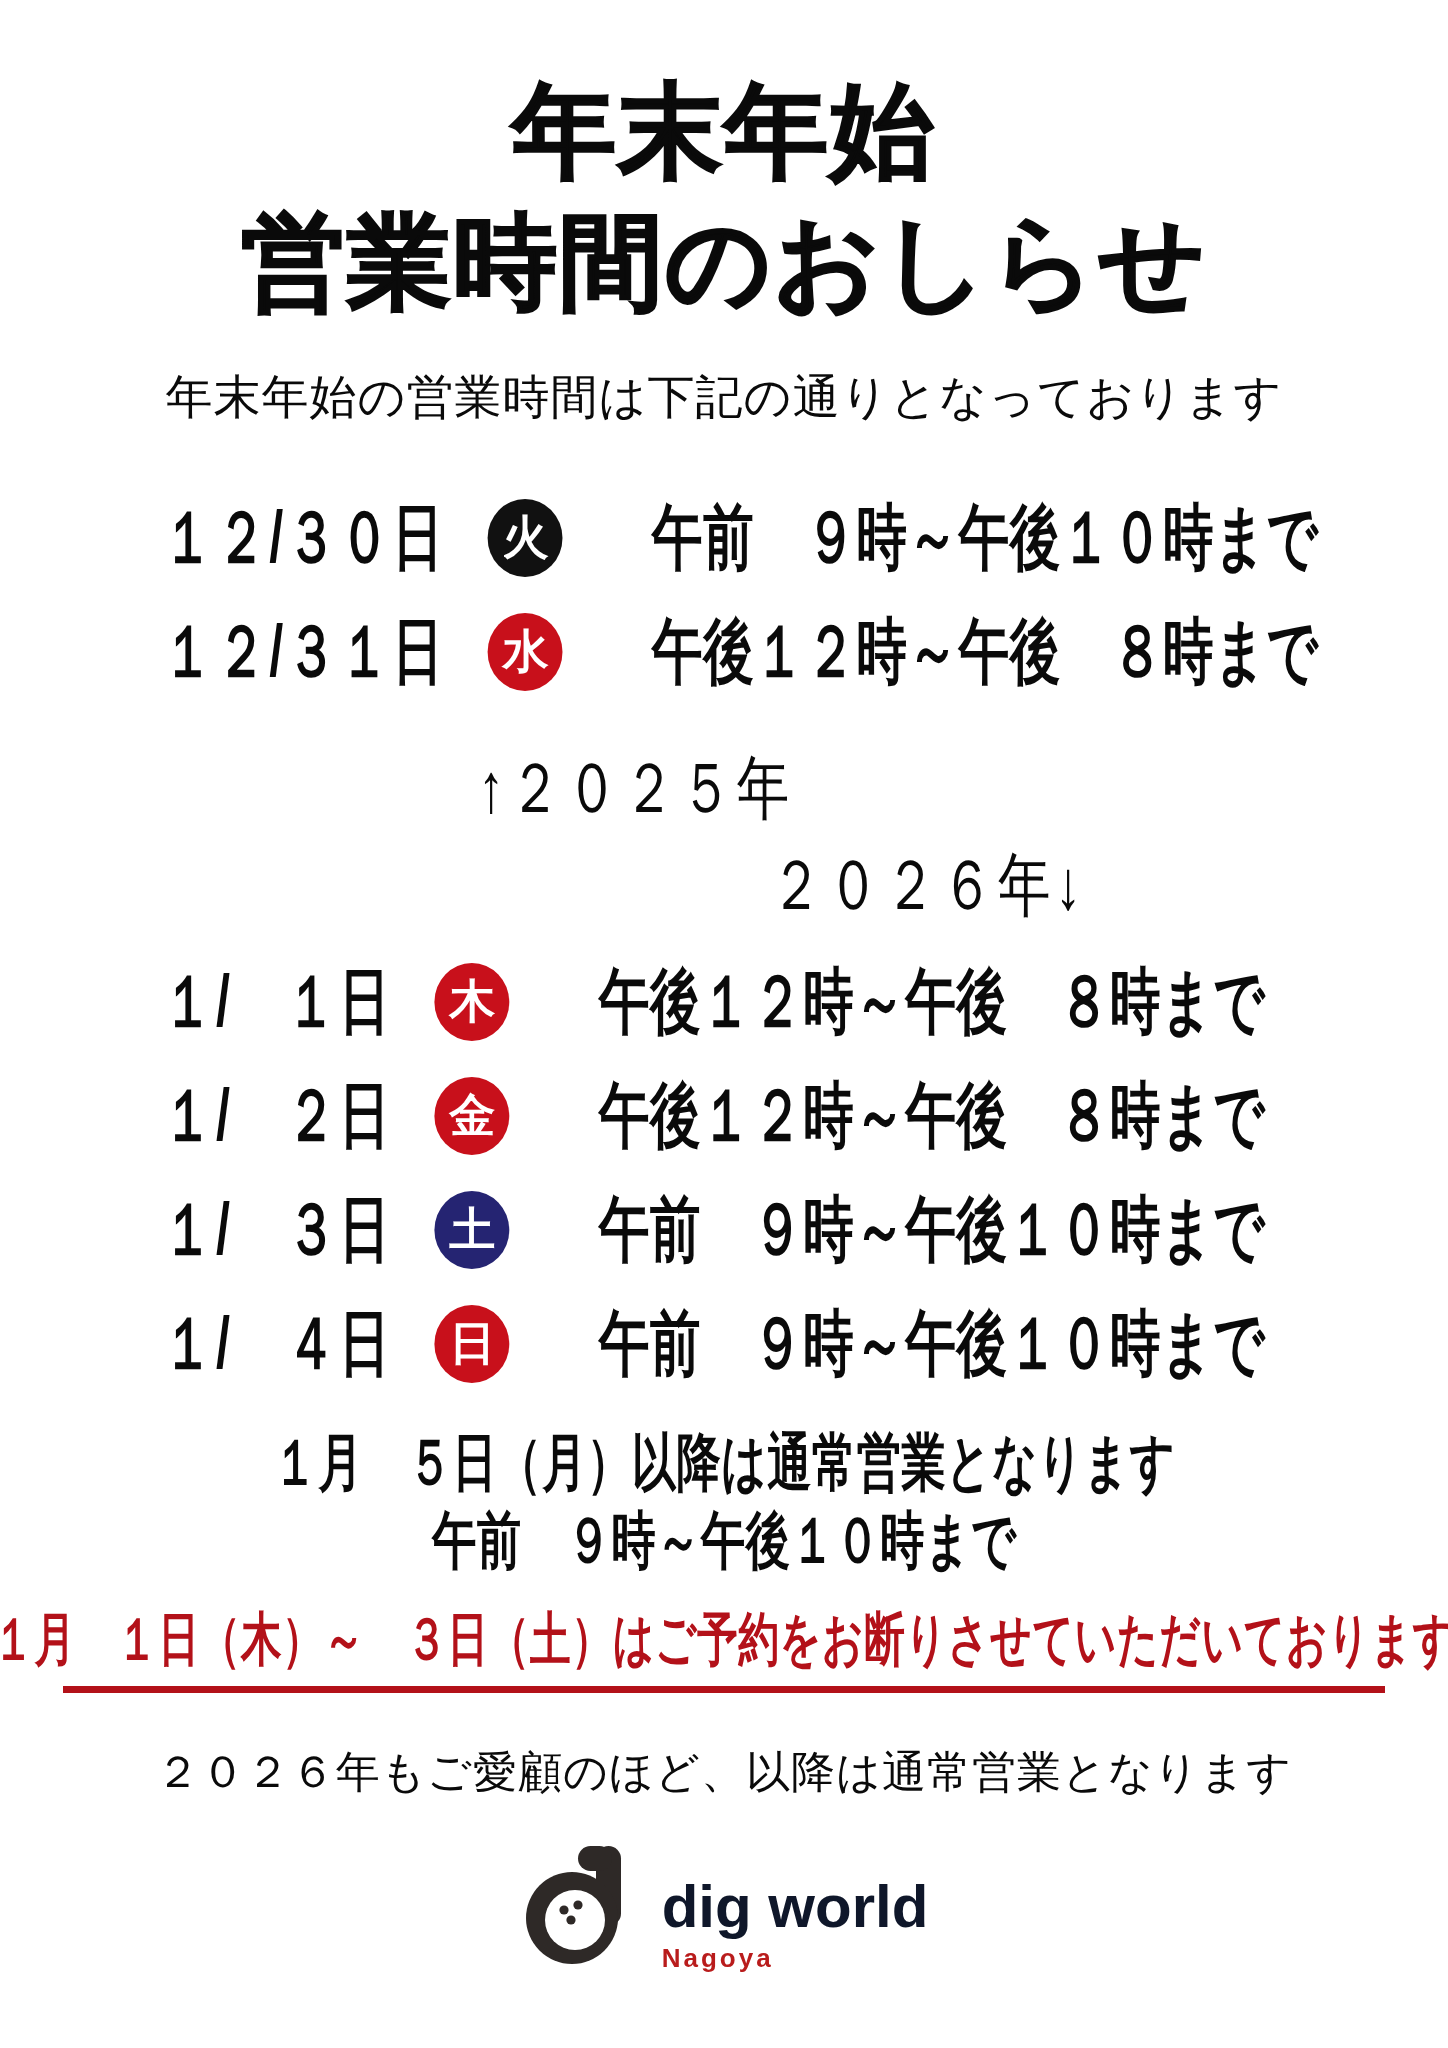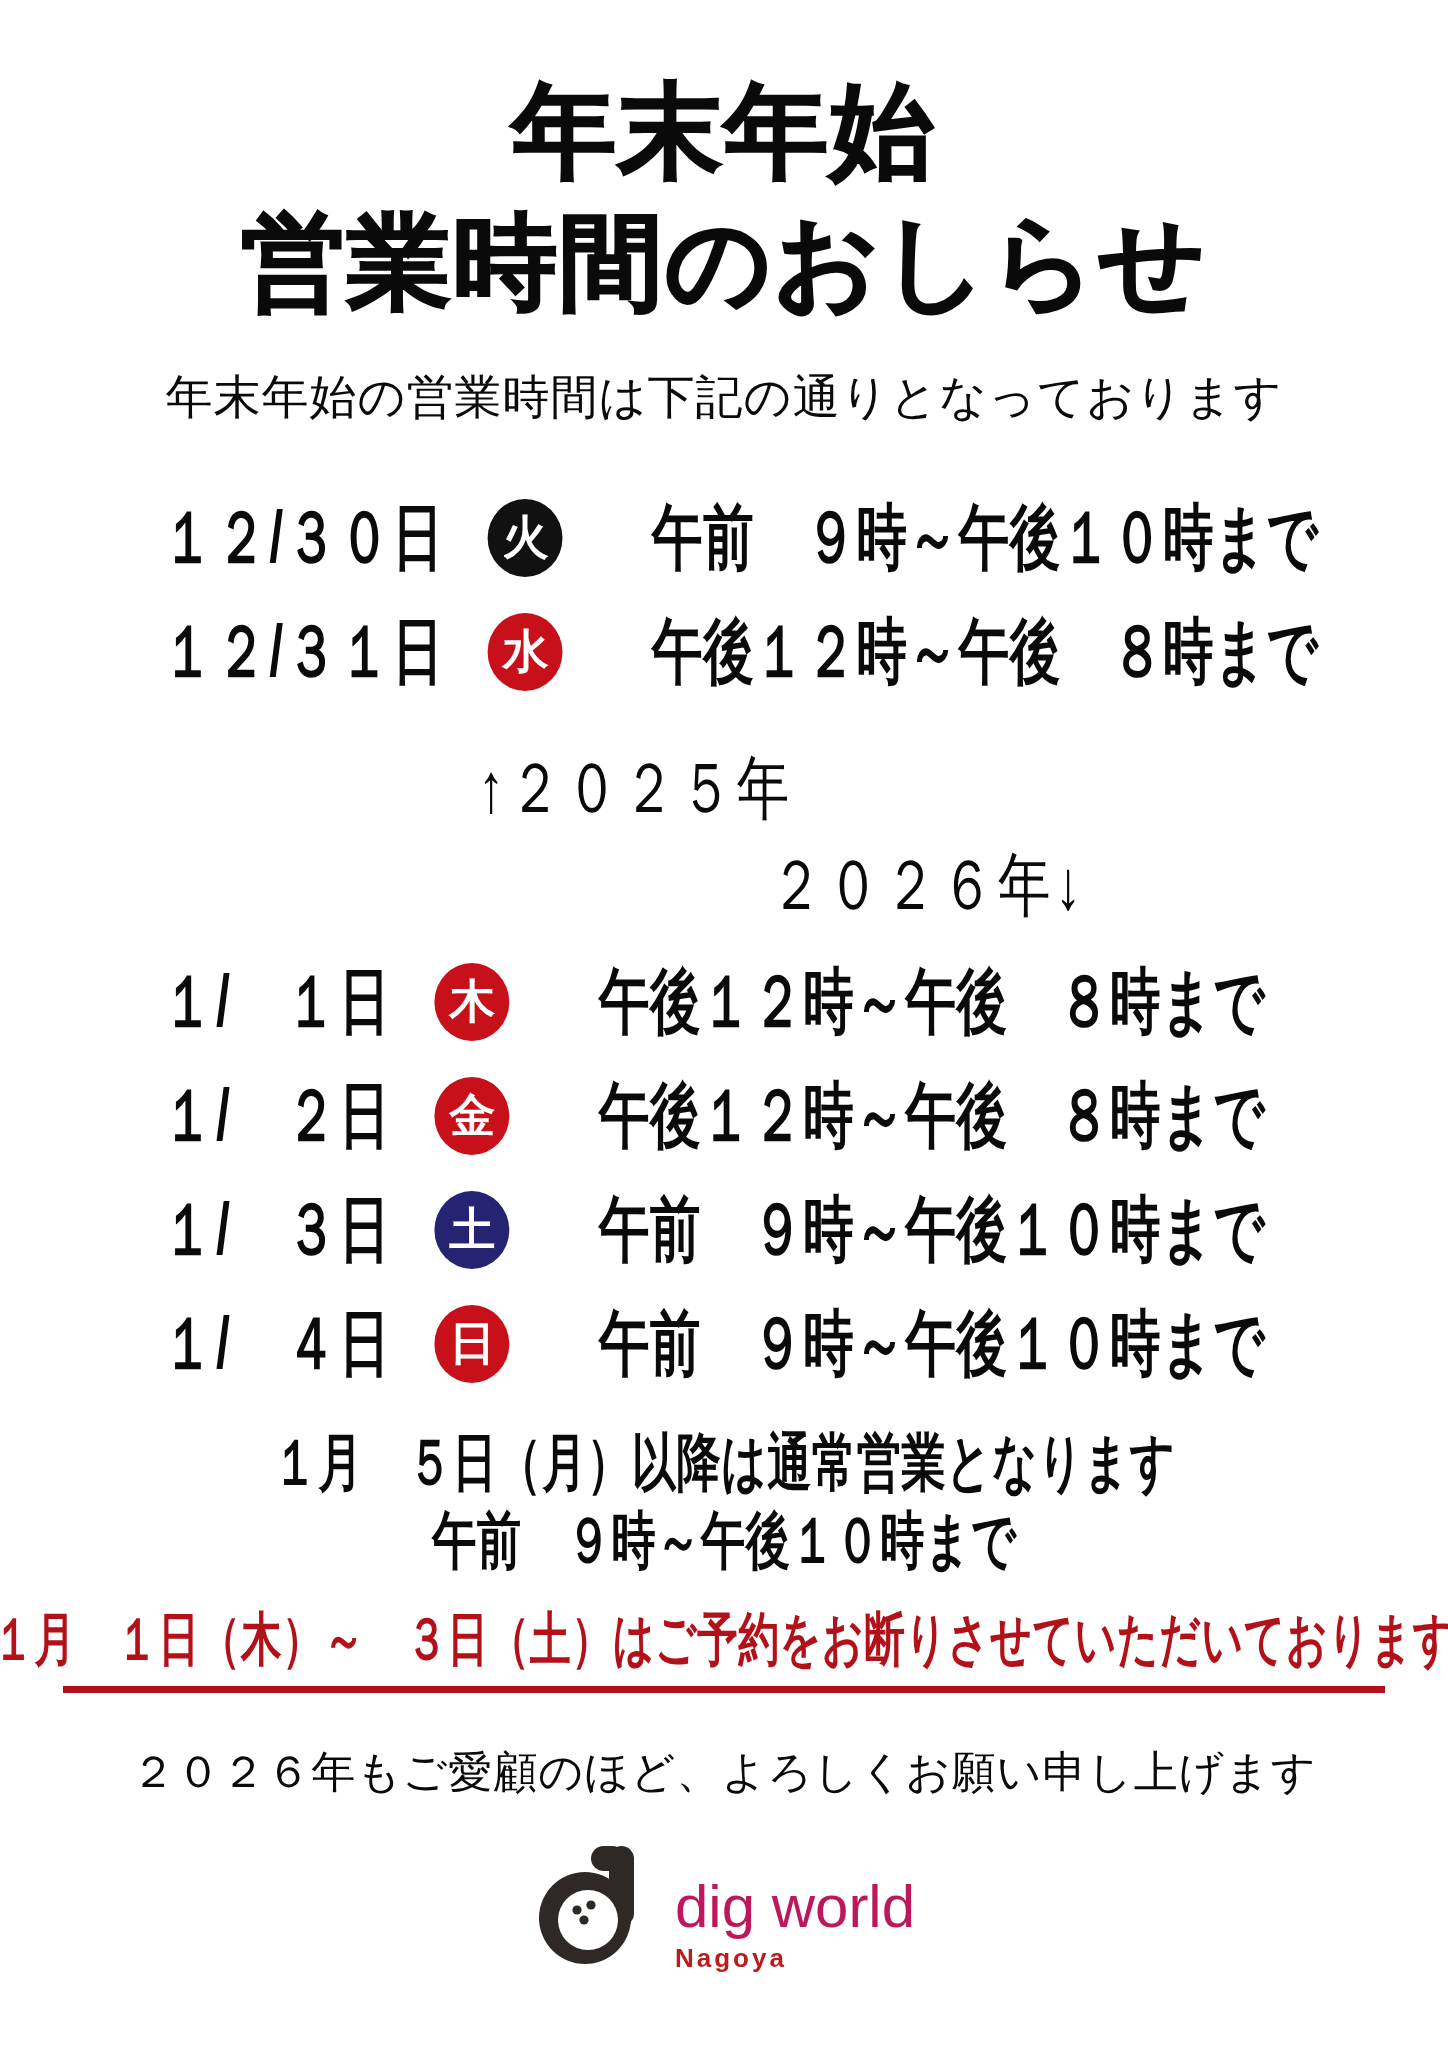--- a/index.html
+++ b/index.html
@@ -36,21 +36,21 @@
     transform:scaleX(0.7); transform-origin:center; margin-top:26px; letter-spacing:1px; }
   .warning-bar { width:1322px; height:7px; margin:12px auto 0; }
 
   
   .thanks { text-align:center; font-size:44px; font-weight:500; line-height:1.4; margin-top:48px; letter-spacing:1px; }
 
   
   .logo { margin-top:42px; display:flex; justify-content:center; align-items:flex-start; gap:20px; }
   .logo svg { display:block; }
   .logo-text { display:flex; flex-direction:column; padding-top:28px; }
-  .brand { font-size:60px; font-weight:400; color:#be185d; letter-spacing:0px; }
+  .brand { font-size:60px; font-weight:700; color:#0f172a; letter-spacing:0px; }
   .brand-sub { font-size:26px; font-weight:600; color:#b91c1c; letter-spacing:3px;
     text-align:left; padding-right:14px; margin-top:2px; }
 </style>
 </head>
 <body>
 
 <div class="poster">
 
   <div class="title">
     <div>年末年始</div>
@@ -115,21 +115,21 @@
   </div>
 
   <div class="center-col">
     <div class="notice">１月　５日（月）以降は通常営業となります</div>
     <div class="notice second">午前　９時～午後１０時まで</div>
 
     <div class="warning" style="color: rgb(179, 17, 25);">１月　１日（木）～　３日（土）はご予約をお断りさせていただいております</div>
     <div class="warning-bar" style="background-color: rgb(179, 17, 25);"></div>
 
     <div class="thanks">
-      <div>２０２６年もご愛顧のほど、よろしくお願い申し上げます</div>
+      <div>２０２６年もご愛顧のほど、以降は通常営業となります</div>
     </div>
   </div>
 
   <div class="logo">
     <span>
       <svg width="122" height="122" viewBox="0 0 122 122">
         <rect x="76" y="2" width="25" height="80" rx="12.5" fill="#2e2927"></rect>
         <rect x="58" y="2" width="34" height="25" rx="12.5" fill="#2e2927"></rect>
         <circle cx="52" cy="74" r="46" fill="#2e2927"></circle>
         <circle cx="55" cy="76" r="30" fill="#ffffff"></circle>

